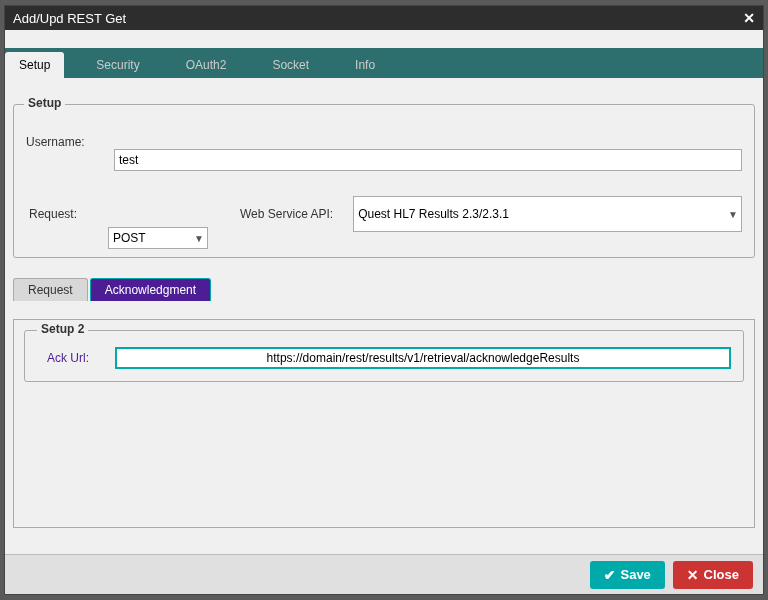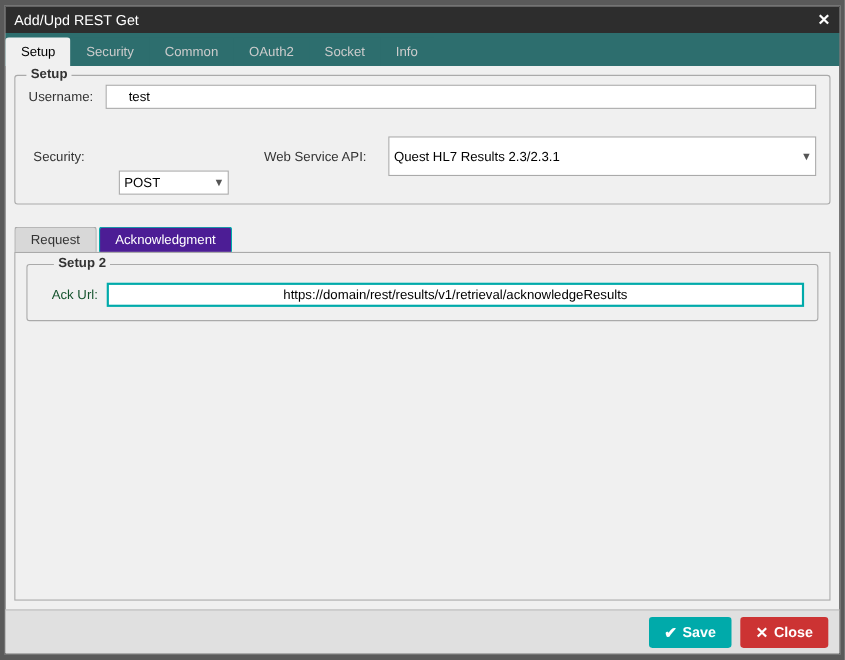--- a/index.html
+++ b/index.html
@@ -1,15 +1,15 @@
 <!DOCTYPE html>
 <html><head>
   <meta charset="utf-8">
   <style>
-    * { box-sizing: border-box; margin: 0; padding: 0; font-family: Arial, sans-serif; font-size: 13px; }
+    * { box-sizing: border-box; margin: 0; padding: 0; font-family: Arial, sans-serif; font-size: 13px; gap: 18px; }
 
     body {
       background: #5a5a5a;
       display: flex;
       justify-content: center;
       align-items: center;
       width: 768px;
       height: 600px;
       overflow: hidden;
     }
@@ -116,23 +116,24 @@
       padding-right: 19px;
       font-size: 12px;
       color: #333;
     }
 
     .form-input {
       flex: 1;
       height: 22px;
       border: 1px solid #aaa;
       background: #fff;
-      padding: 2px 20px;
+      padding: 2px 4px;
       font-size: 12px;
       outline: none;
+      margin-top: 36px;
     }
 
     .request-row {
       display: flex;
       align-items: center;
       gap: 12px;
       margin-bottom: 0;
     }
 
     .select-wrapper {
@@ -226,40 +227,40 @@
       border: 1px solid #aaa;
       border-radius: 3px;
       padding: 12px 12px 12px 12px;
       position: relative;
       background: #f0f0f0;
     }
 
     .group-box2-legend {
       position: absolute;
       top: -9px;
-      left: 24px;
+      left: 12px;
       background: #f0f0f0;
       padding: 0 4px;
       font-size: 12px;
       font-weight: bold;
       color: #333;
     }
 
     .ack-row {
       display: flex;
       align-items: center;
       margin-top: 4px;
     }
 
     .ack-label {
       width: 60px;
       text-align: right;
       padding-right: 8px;
       font-size: 12px;
-      color: #14532d;
+      color: #4c1d95;
     }
 
     .ack-input {
       flex: 1;
       height: 22px;
       border: 2px solid #00aaaa;
       background: #fff;
       padding: 2px 4px;
       font-size: 12px;
       outline: none;
@@ -319,39 +320,38 @@
 <div class="dialog">
 
   <div class="title-bar">
     <span class="title-bar-title">Add/Upd REST Get</span>
     <button class="title-bar-close">✕</button>
   </div>
 
   <div class="top-tabs">
     <div class="top-tab active">Setup</div>
     <div class="top-tab">Security</div>
-    <div class="top-tab">Common</div>
     <div class="top-tab">OAuth2</div>
     <div class="top-tab">Socket</div>
     <div class="top-tab">Info</div>
   </div>
 
   <div class="dialog-body">
 
     <div class="group-box">
       <span class="group-box-legend">Setup</span>
 
       <div class="form-row">
         <label class="form-label">Username:</label>
         <input class="form-input" type="text" value="test" style="">
       </div>
 
 
       <div class="form-row request-row">
-        <label class="form-label">Security:</label>
+        <label class="form-label">Request:</label>
         <div class="select-wrapper">
           <select class="form-select">
             <option>POST</option>
             <option>GET</option>
             <option>PUT</option>
             <option>DELETE</option>
           </select>
           <span class="select-arrow">▼</span>
         </div>
         <span class="web-service-label" style="margin-left:20px;">Web Service API:</span>

